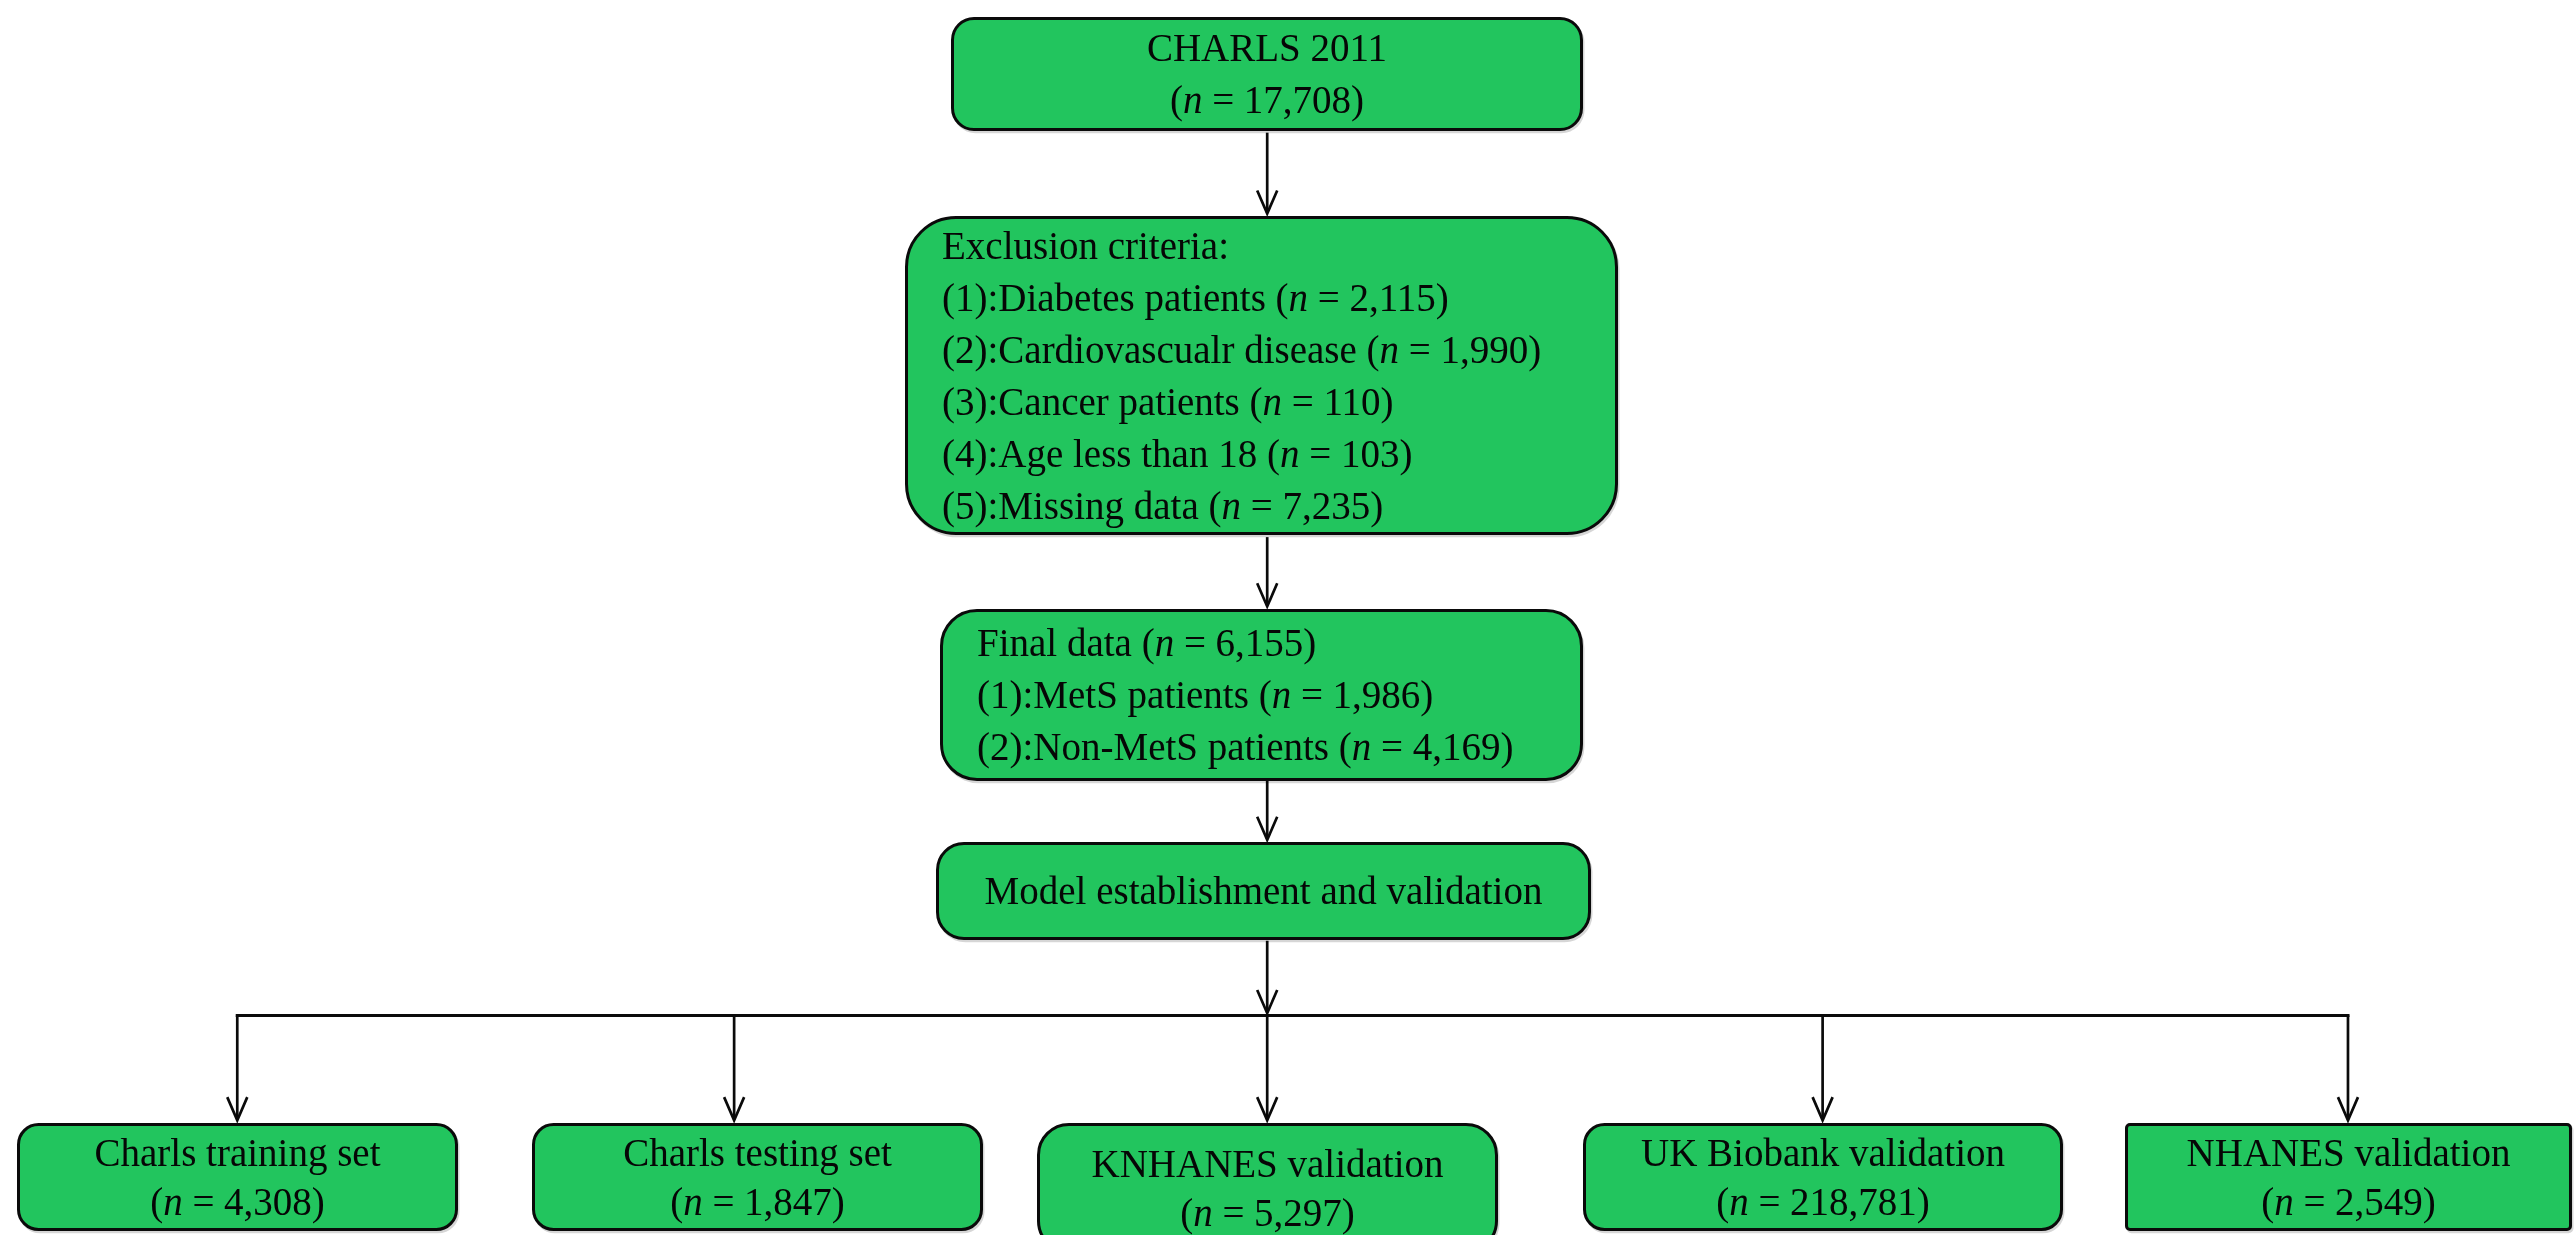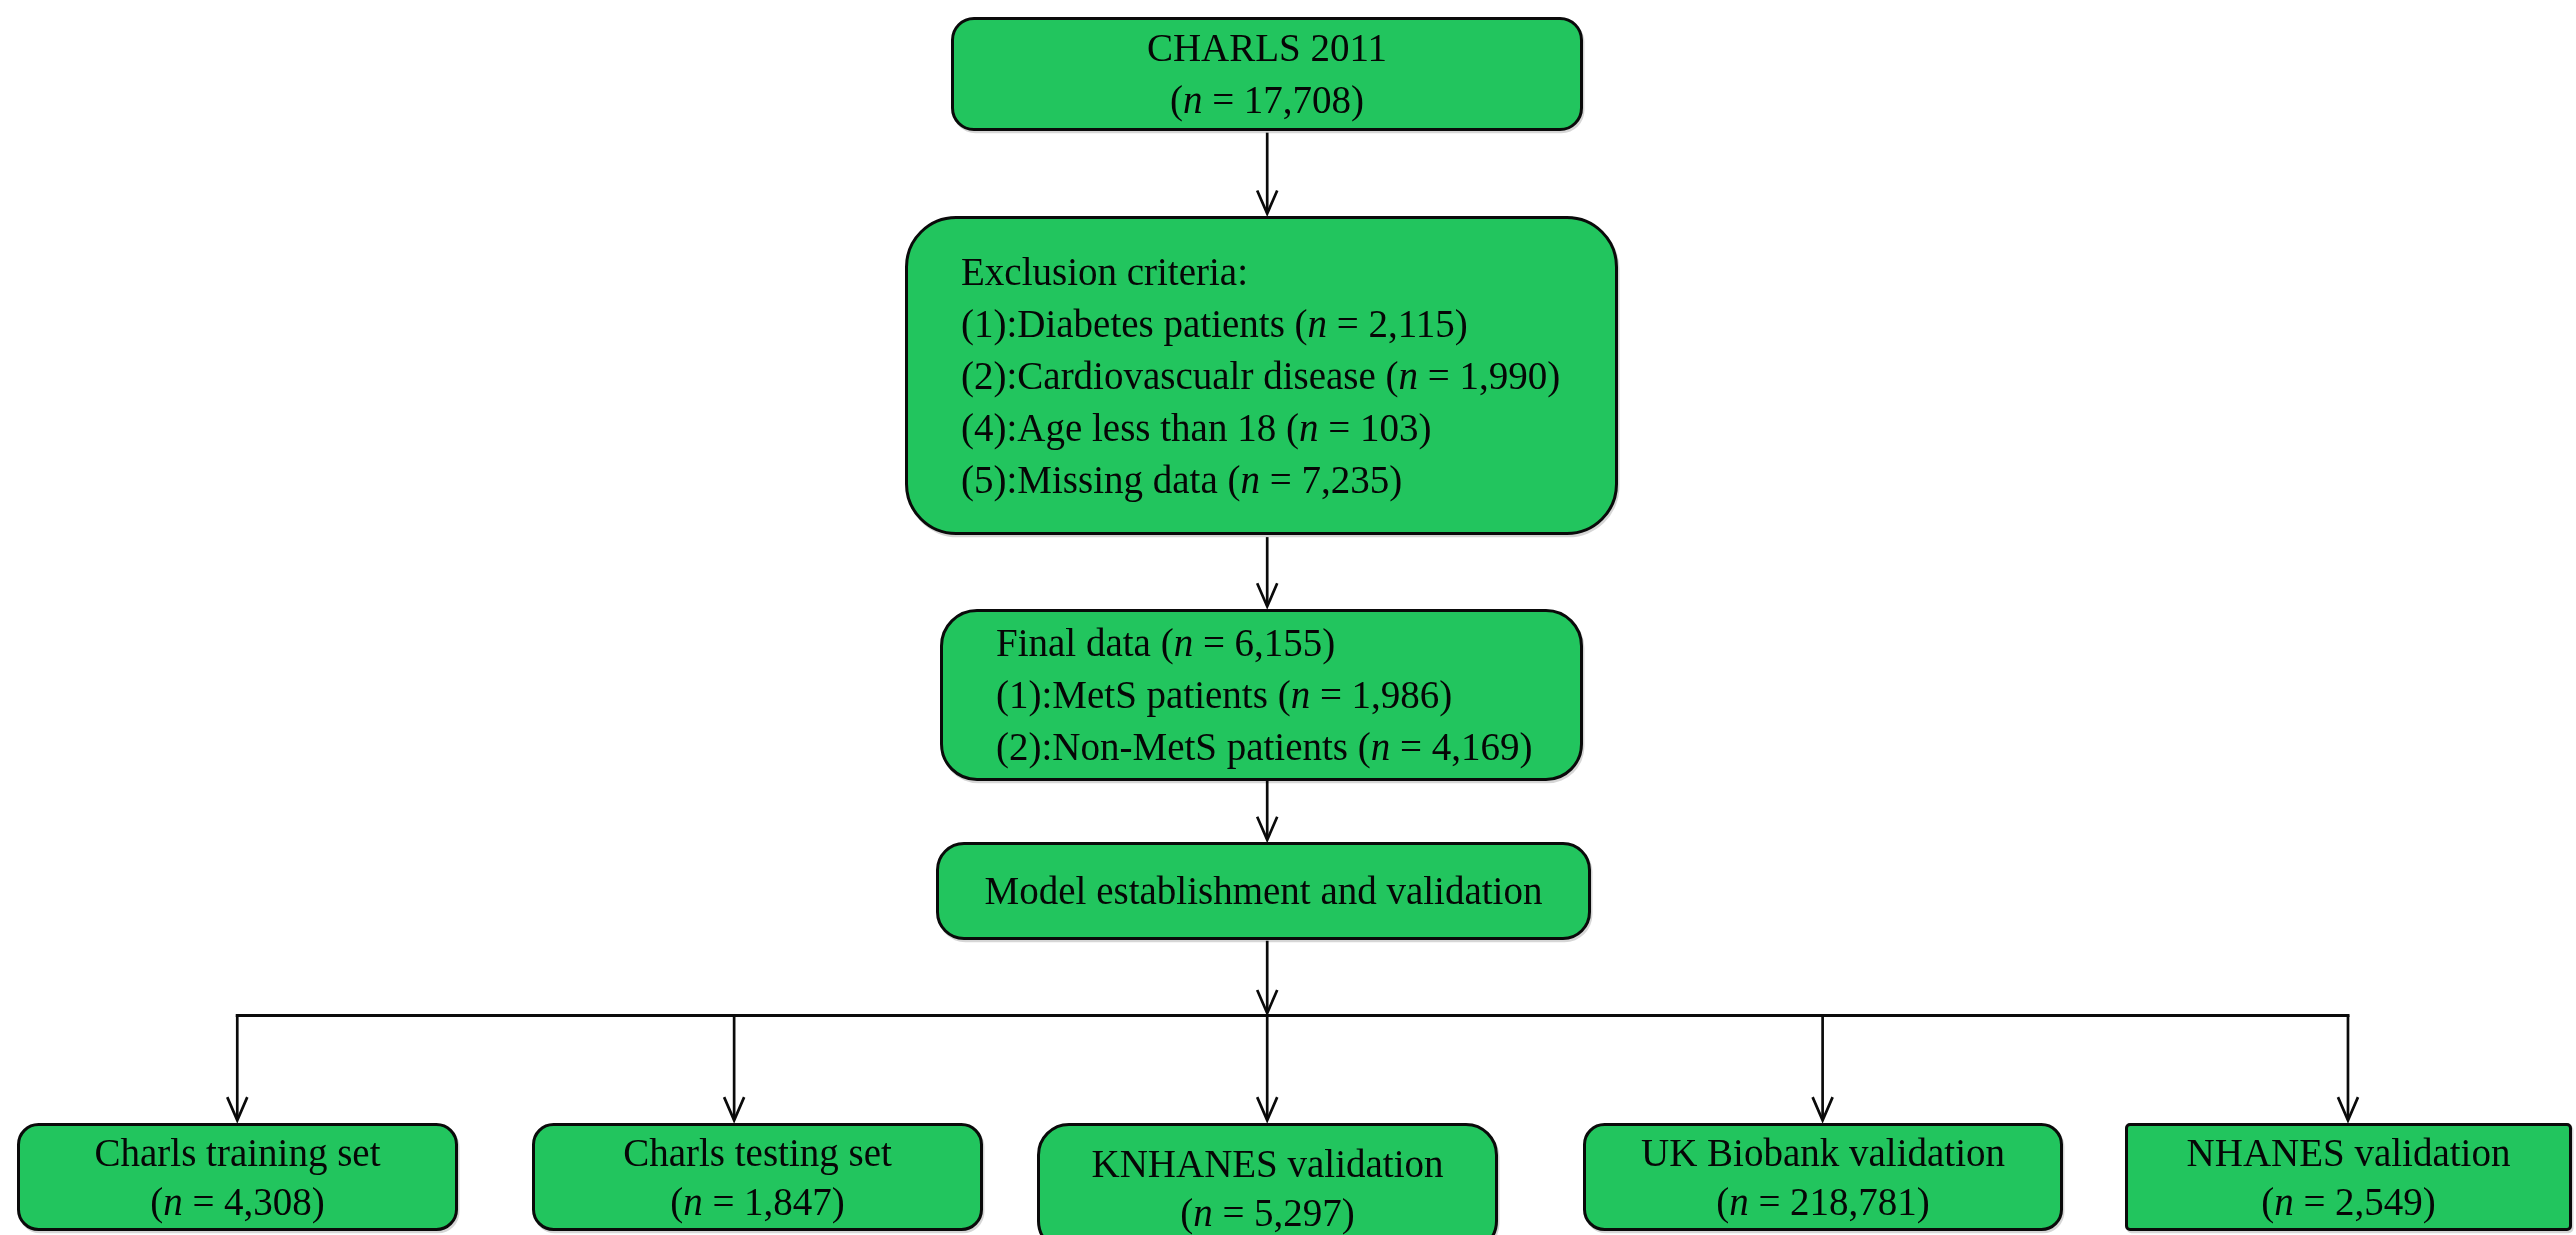--- a/index.html
+++ b/index.html
@@ -45,21 +45,21 @@
   .box .line .it {
     font-style: italic;
   }
   .center-text {
     align-items: center;
     text-align: center;
   }
   .left-text {
     align-items: flex-start;
     text-align: left;
-    padding-left: 53px;
+    padding-left: 34px;
     padding-right: 14px;
   }
   .leaf .line {
     line-height: 49px;
   }
 </style>
 </head>
 <body>
 
 <div class="diagram">
@@ -98,20 +98,21 @@
 
   <div class="box center-text" style="left:951px; top:17px; width:632px; height:114px; border-radius:23px;">
       <div class="line"><span>CHARLS 2011</span></div>
       <div class="line"><span>(</span><span class="it">n</span><span> = 17,708)</span></div>
     </div>
 
   <div class="box left-text" style="left:905px; top:216px; width:713px; height:319px; border-radius:51px;">
       <div class="line"><span>Exclusion criteria:</span></div>
       <div class="line"><span>(1):Diabetes patients (</span><span class="it">n</span><span> = 2,115)</span></div>
       <div class="line"><span>(2):Cardiovascualr disease (</span><span class="it">n</span><span> = 1,990)</span></div>
+      <div class="line"><span>(3):Cancer patients (</span><span class="it">n</span><span> = 110)</span></div>
       <div class="line"><span>(4):Age less than 18 (</span><span class="it">n</span><span> = 103)</span></div>
       <div class="line"><span>(5):Missing data (</span><span class="it">n</span><span> = 7,235)</span></div>
     </div>
 
   <div class="box left-text" style="left:940px; top:609px; width:643px; height:172px; border-radius:37px;">
       <div class="line"><span>Final data (</span><span class="it">n</span><span> = 6,155)</span></div>
       <div class="line"><span>(1):MetS patients (</span><span class="it">n</span><span> = 1,986)</span></div>
       <div class="line"><span>(2):Non-MetS patients (</span><span class="it">n</span><span> = 4,169)</span></div>
     </div>
 

